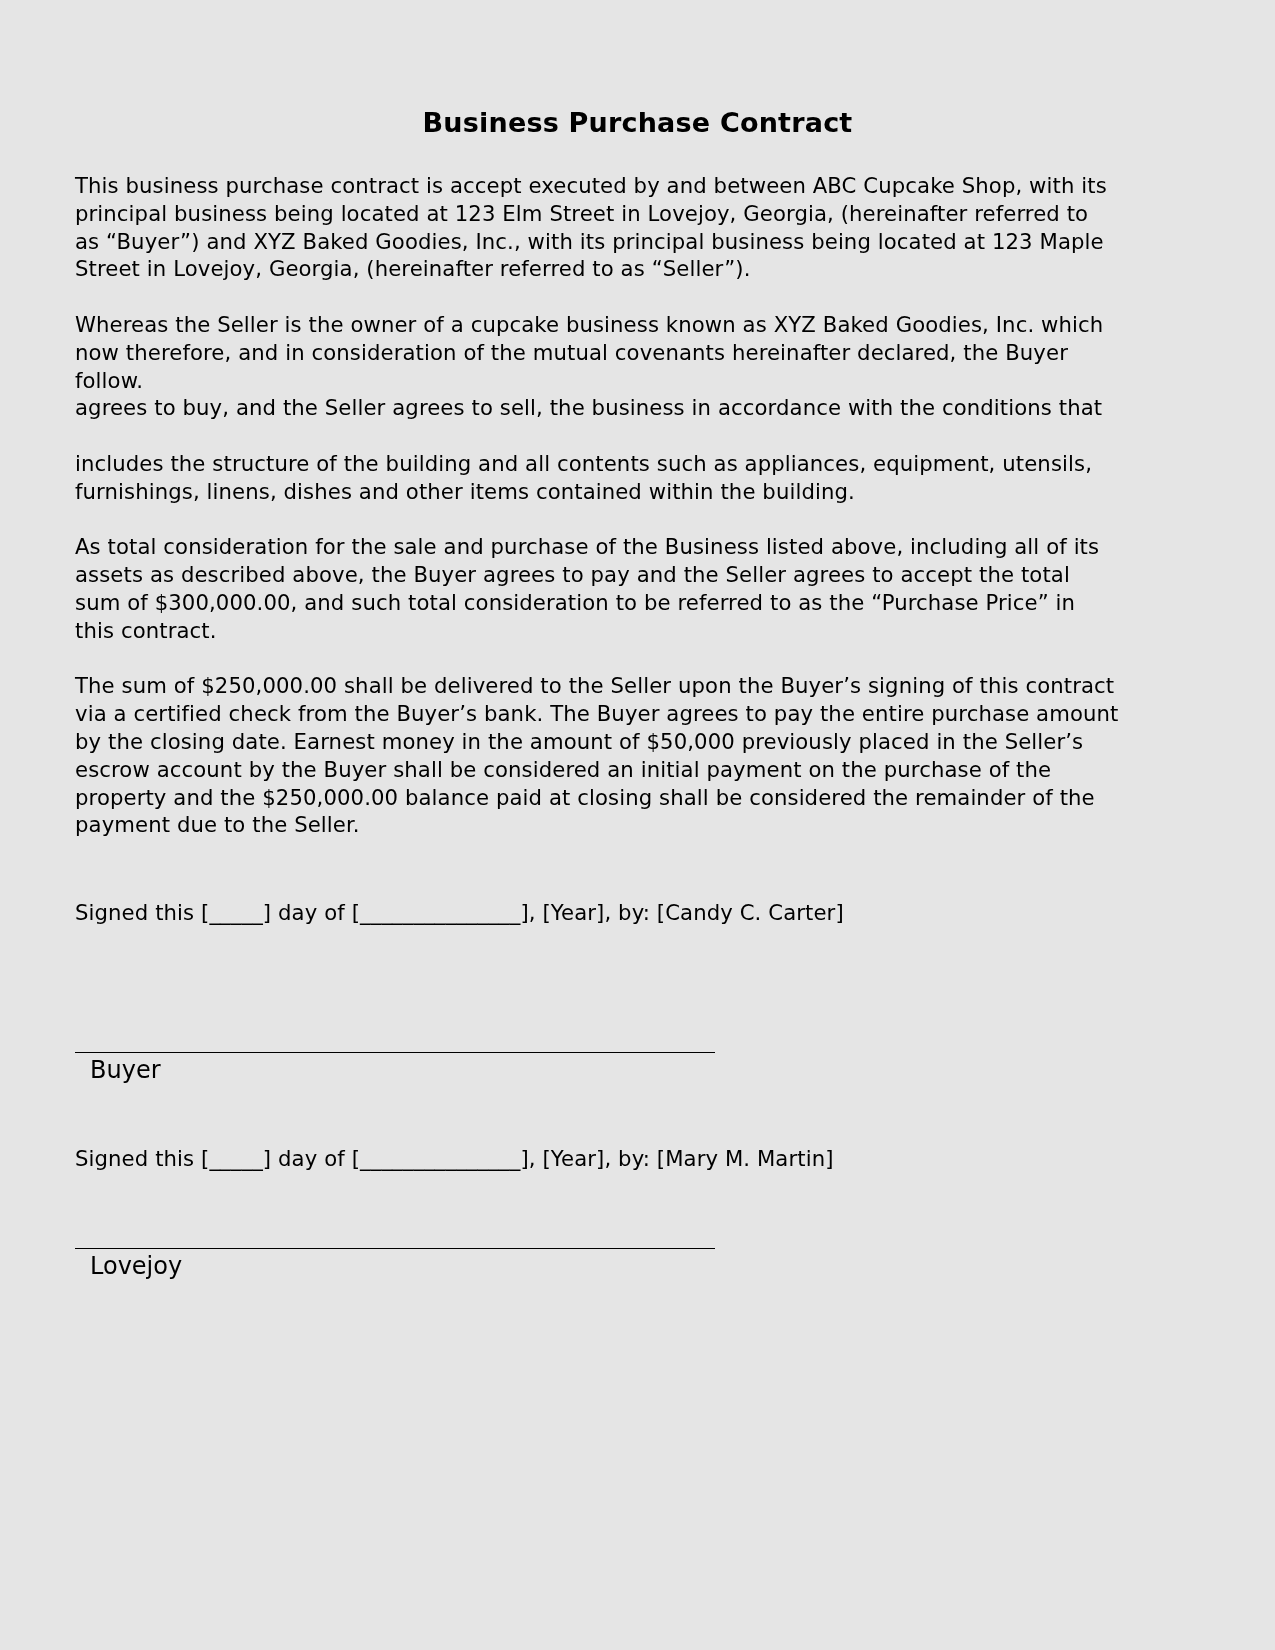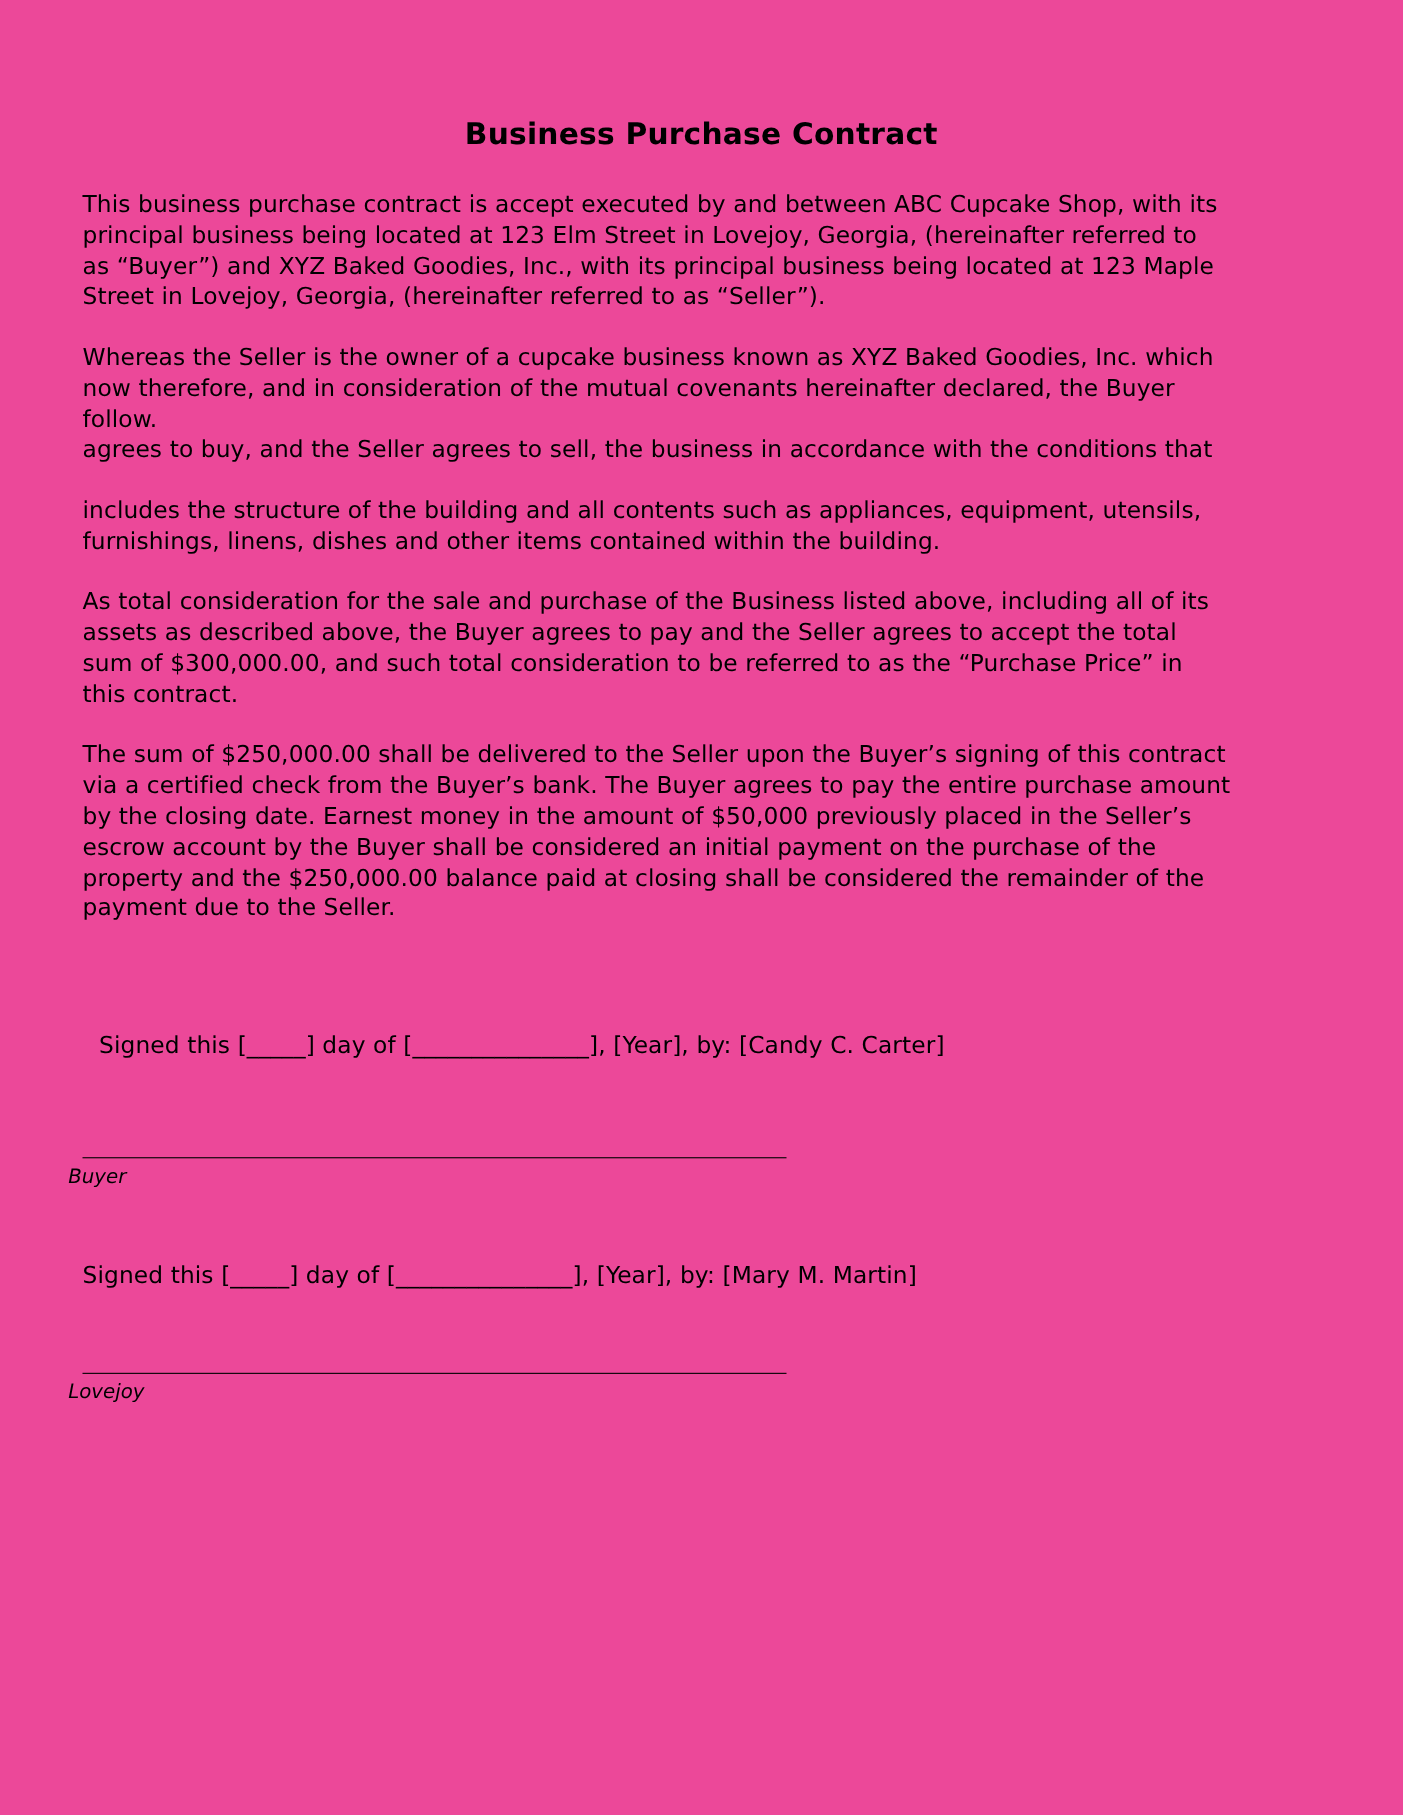--- a/index.html
+++ b/index.html
@@ -14,21 +14,21 @@
       overflow: hidden;
       font-family: "DejaVu Sans", sans-serif;
       color: #000000;
     }
     .page {
       position: absolute;
       left: 0;
       top: 0;
       width: 1275px;
       height: 1650px;
-      background: #ec4899;
+      background: #e5e5e5;
     }
     .title {
       position: absolute;
       left: 0;
       width: 1275px;
       top: 106px;
       text-align: center;
       font-weight: bold;
       font-size: 27px;
       line-height: 34px;
@@ -60,24 +60,23 @@
     }
     .sig-rule {
       position: absolute;
       left: 75px;
       width: 640px;
       height: 0;
       border-top: 1.5px solid #000000;
     }
     .sig-label {
       position: absolute;
-      left: 62px;
-      font-size: 18px;
+      left: 90px;
+      font-size: 24px;
       line-height: 28px;
-      font-style: italic;
     }
   </style>
 </head>
 <body>
 
 <div class="page">
 
   <div class="title">Business Purchase Contract</div>
 
   <div class="body">
@@ -111,21 +110,21 @@
     <p class="para">
       <span class="line">The sum of $250,000.00 shall be delivered to the Seller upon the Buyer’s signing of this contract</span>
       <span class="line">via a certified check from the Buyer’s bank. The Buyer agrees to pay the entire purchase amount</span>
       <span class="line">by the closing date. Earnest money in the amount of $50,000 previously placed in the Seller’s</span>
       <span class="line">escrow account by the Buyer shall be considered an initial payment on the purchase of the</span>
       <span class="line">property and the $250,000.00 balance paid at closing shall be considered the remainder of the</span>
       <span class="line">payment due to the Seller.</span>
     </p>
   </div>
 
-  <div class="sign-line" style="top: 936px; margin-left: 15px;">Signed this [_____] day of [_______________], [Year], by: [Candy C. Carter]</div>
+  <div class="sign-line" style="top: 899px;">Signed this [_____] day of [_______________], [Year], by: [Candy C. Carter]</div>
   <div class="sig-rule" style="top: 1052px;"></div>
   <div class="sig-label" style="top: 1056px;">Buyer</div>
 
   <div class="sign-line" style="top: 1145px;">Signed this [_____] day of [_______________], [Year], by: [Mary M. Martin]</div>
   <div class="sig-rule" style="top: 1248px;"></div>
   <div class="sig-label" style="top: 1252px;">Lovejoy</div>
 
 </div>
 
 </body></html>

